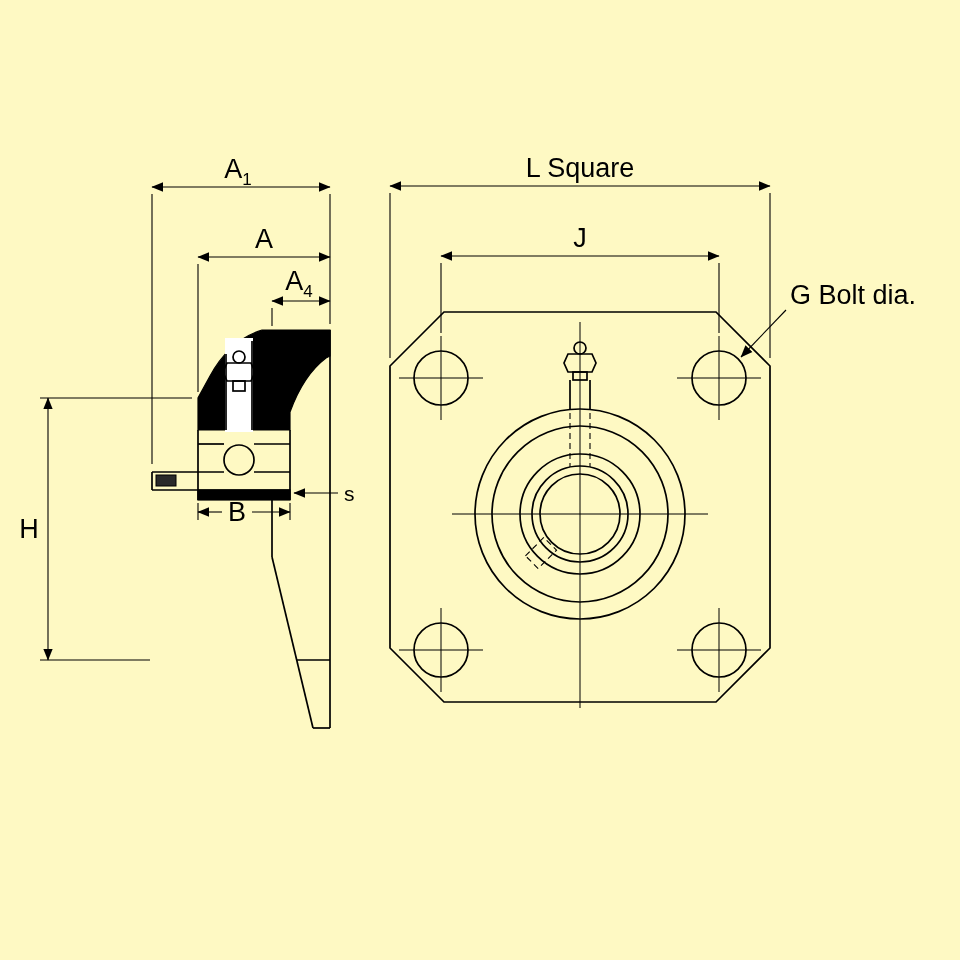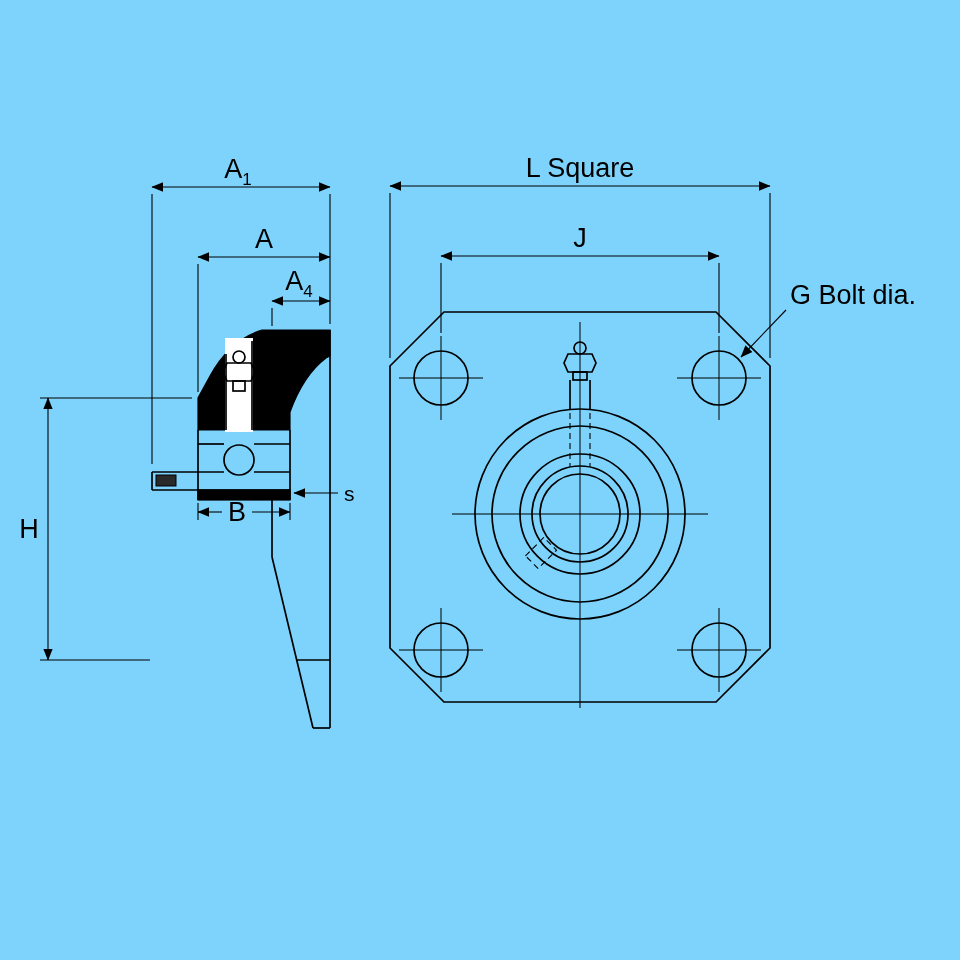--- a/index.html
+++ b/index.html
@@ -1,16 +1,16 @@
 <!DOCTYPE html>
 <html><head>
 <meta charset="utf-8">
 <style>
   html,body{margin:0;padding:0;background:#ffffff;}
-  .page{width:960px;height:960px;background:#7dd3fc;position:relative;overflow:hidden;}
+  .page{width:960px;height:960px;background:#fef9c3;position:relative;overflow:hidden;}
   svg{display:block;}
   .obj{stroke:#000;fill:none;stroke-width:1.7;}
   .blk{stroke:#000;fill:#000;stroke-width:1.2;}
   .whitefill{fill:#ffffff;stroke:none;}
   .thin{stroke:#000;fill:none;stroke-width:1;}
   .dim{stroke:#000;fill:none;stroke-width:1.1;}
   .dashed{stroke:#000;fill:none;stroke-width:1.1;stroke-dasharray:6 4;}
   .screwfill{fill:#2a2a2a;stroke:#000;stroke-width:1;}
   text{font-family:"Liberation Sans","DejaVu Sans",sans-serif;fill:#000;}
   .lbl{font-size:27px;}

